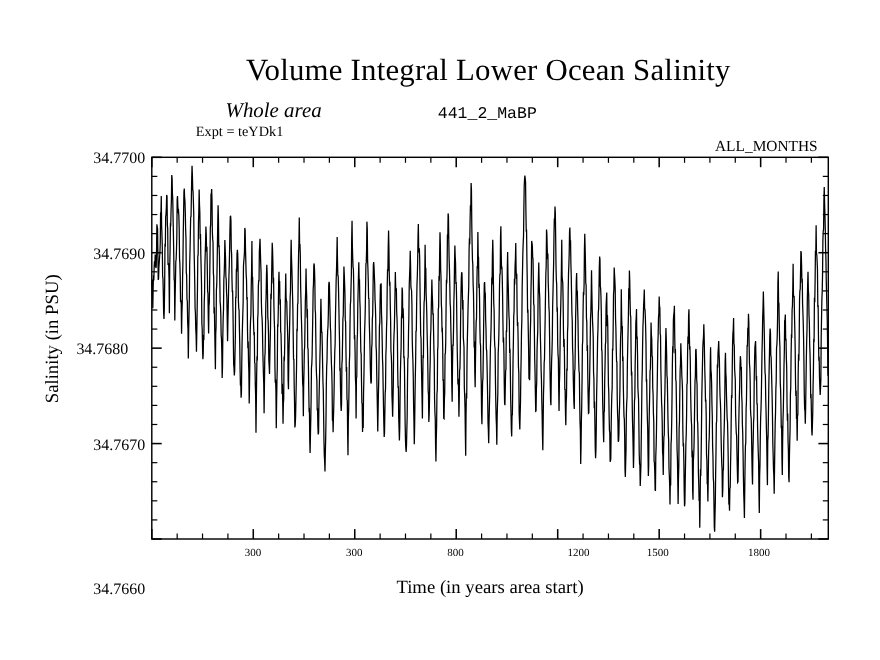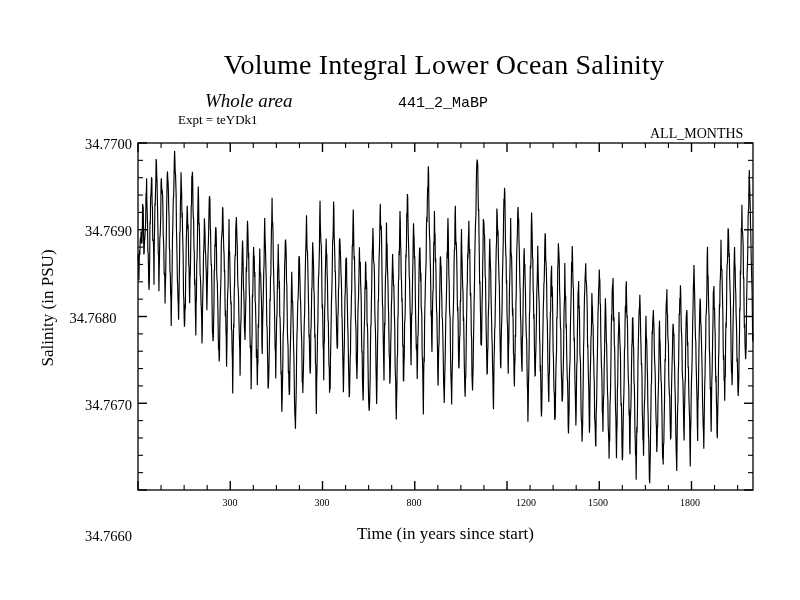--- a/index.html
+++ b/index.html
@@ -113,21 +113,21 @@
 
 <div id="figure">
 
   <div class="main-title">Volume Integral Lower Ocean Salinity</div>
   <div class="sub-whole-area">Whole area</div>
   <div class="hdr-expt">Expt = teYDk1</div>
   <div class="hdr-mid">441_2_MaBP</div>
   <div class="hdr-right">ALL_MONTHS</div>
 
   <div class="ylabel-rot">Salinity (in PSU)</div>
-  <div class="xlabel">Time (in years since start)</div>
+  <div class="xlabel">Time (in years area start)</div>
 
   <div class="ytick-label" style="left:54px; top:136px;">34.7700</div>
   <div class="ytick-label" style="left:54px; top:223px;">34.7690</div>
   <div class="ytick-label" style="left:54px; top:310px;text-align:center;">34.7680</div>
   <div class="ytick-label" style="left:54px; top:397px;">34.7670</div>
   <div class="ytick-label" style="left:54px; top:483px;margin-top:45px;">34.7660</div>
 
   <div class="xtick-label" style="left:200px; top:497px;">300</div>
   <div class="xtick-label" style="left:292px; top:497px;">300</div>
   <div class="xtick-label" style="left:384px; top:497px;">800</div>

